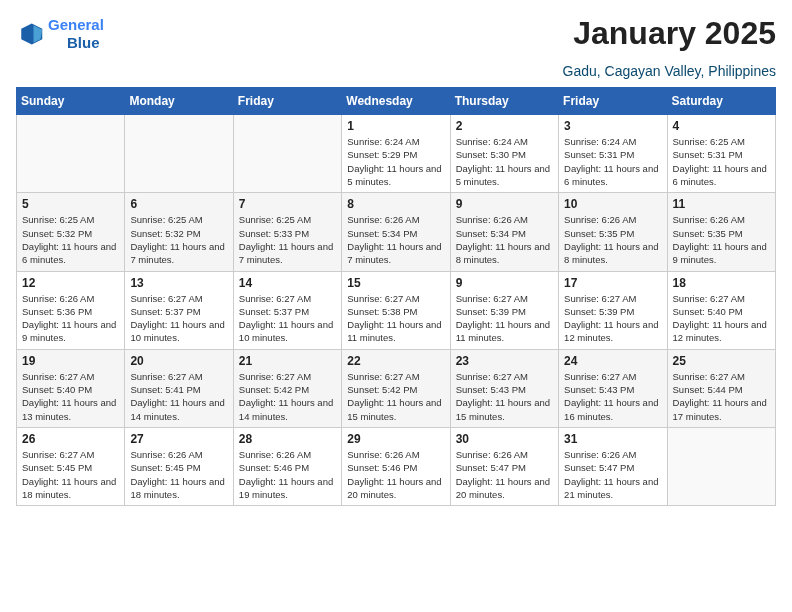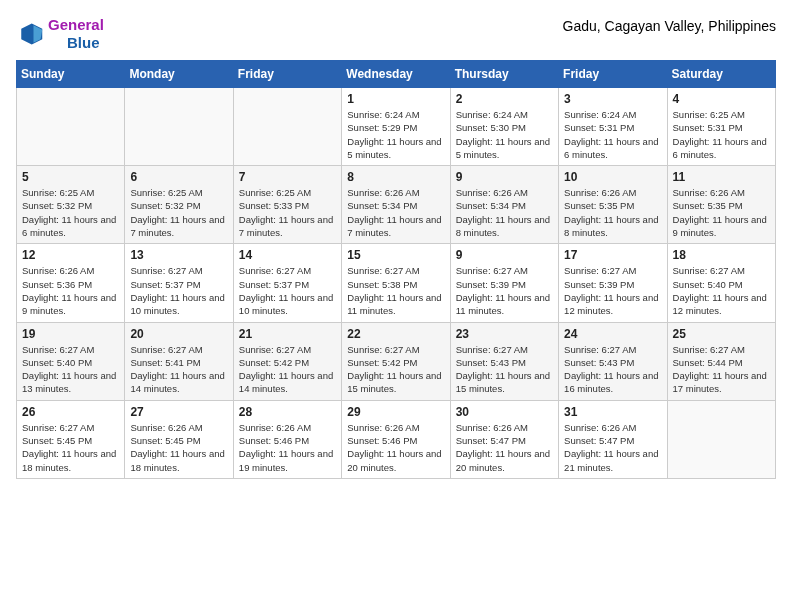--- a/index.html
+++ b/index.html
@@ -19,39 +19,39 @@
     .logo {
       display: flex;
       align-items: center;
       gap: 4px;
     }
     .logo-text {
       font-size: 15px;
       font-weight: bold;
       line-height: 1.2;
     }
-    .logo-text .general { color: #a21caf; }
+    .logo-text .general { color: #3b82f6; }
     .logo-text .blue { color: #1a5fa8; margin-left: 19px; }
     .logo-icon {
       width: 28px;
       height: 28px;
     }
     .title-block {
       text-align: right;
     }
     .month-title {
       font-size: 32px;
       font-weight: bold;
       color: #222;
       line-height: 1.1;
     }
     .subtitle {
       font-size: 14px;
-      color: #000000;
-      margin-top: 2px;
+      color: #0c4a6e;
+      margin-top: 12px;
     }
     .calendar {
       width: 100%;
       border-collapse: collapse;
       border: 1px solid #ccc;
     }
     .calendar th {
       background-color: #2962b0;
       color: #fff;
       font-size: 12px;
@@ -100,20 +100,21 @@
     <svg class="logo-icon" viewBox="0 0 32 32">
       <polygon points="18,4 30,10 30,22 18,28 6,22 6,10" fill="#1a5fa8"></polygon>
       <polygon points="20,6 30,11 28,22 20,26" fill="#4a9fd4"></polygon>
     </svg>
     <div class="logo-text">
       <div class="general">General</div>
       <div class="blue">Blue</div>
     </div>
   </div>
   <div class="title-block">
+    <div class="month-title">January 2025</div>
     <div class="subtitle">Gadu, Cagayan Valley, Philippines</div>
   </div>
 </div>
 
 <table class="calendar">
   <thead>
     <tr>
     <th>Sunday</th>
         <th>Monday</th>
         <th>Friday</th>

